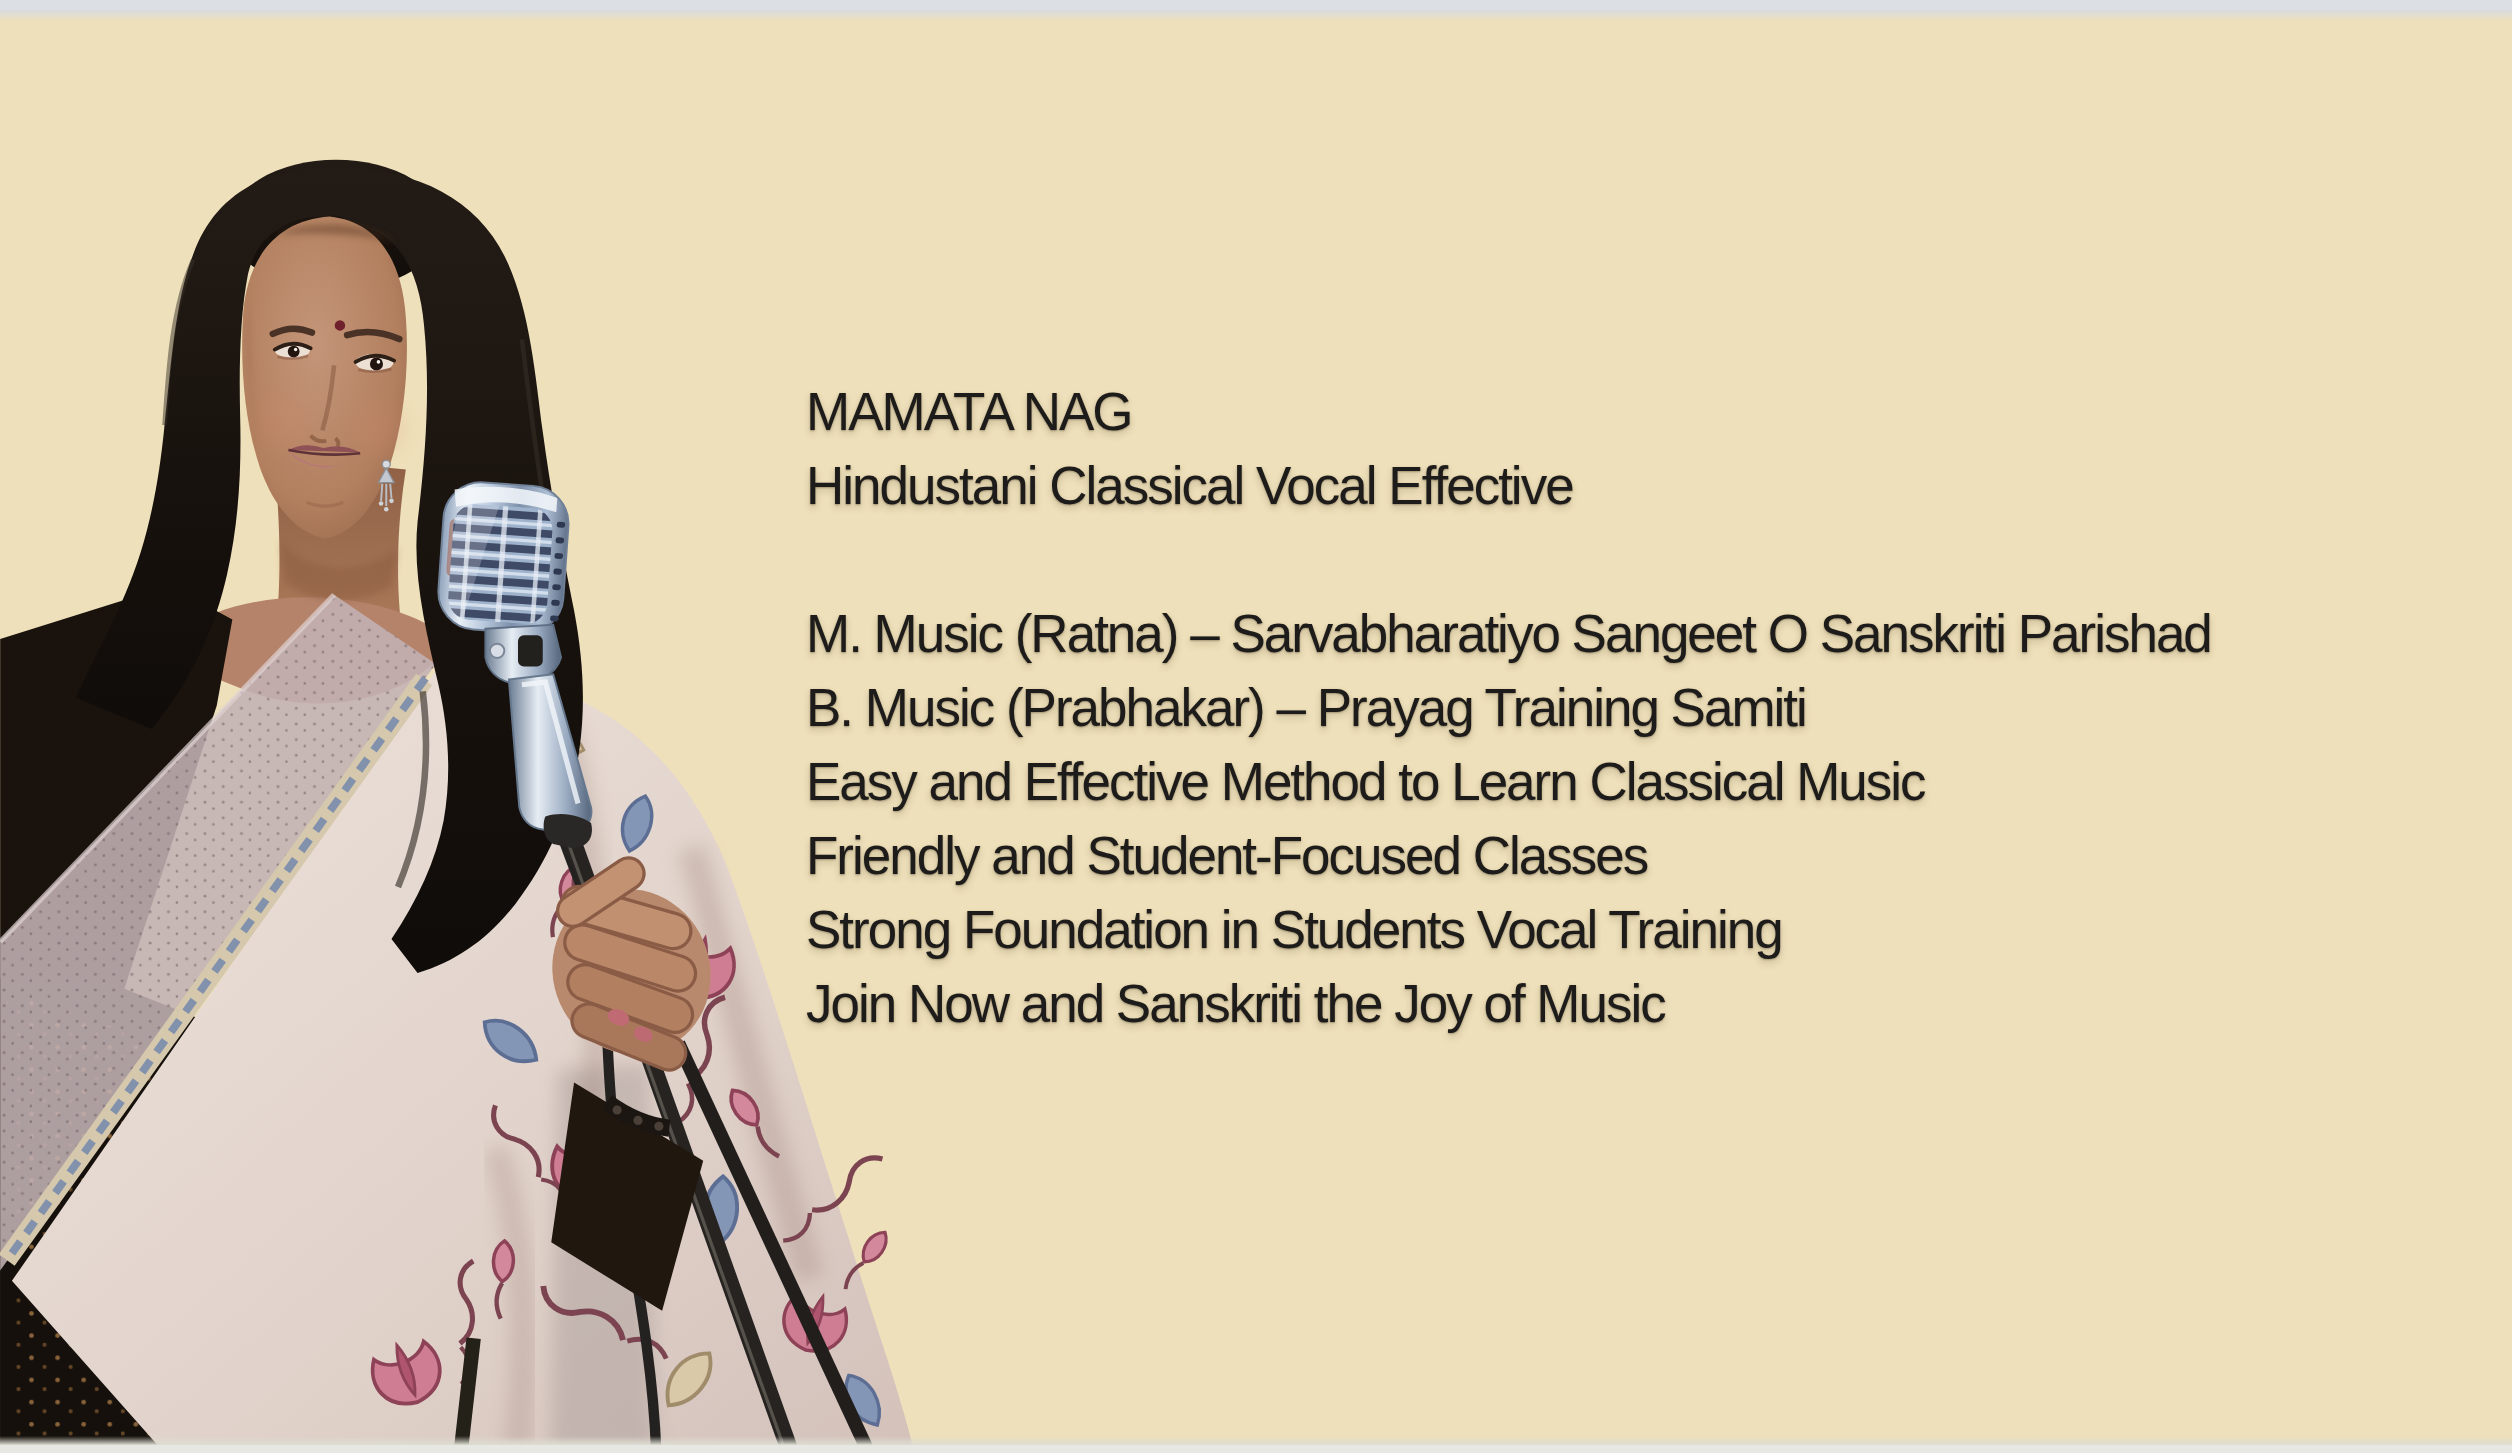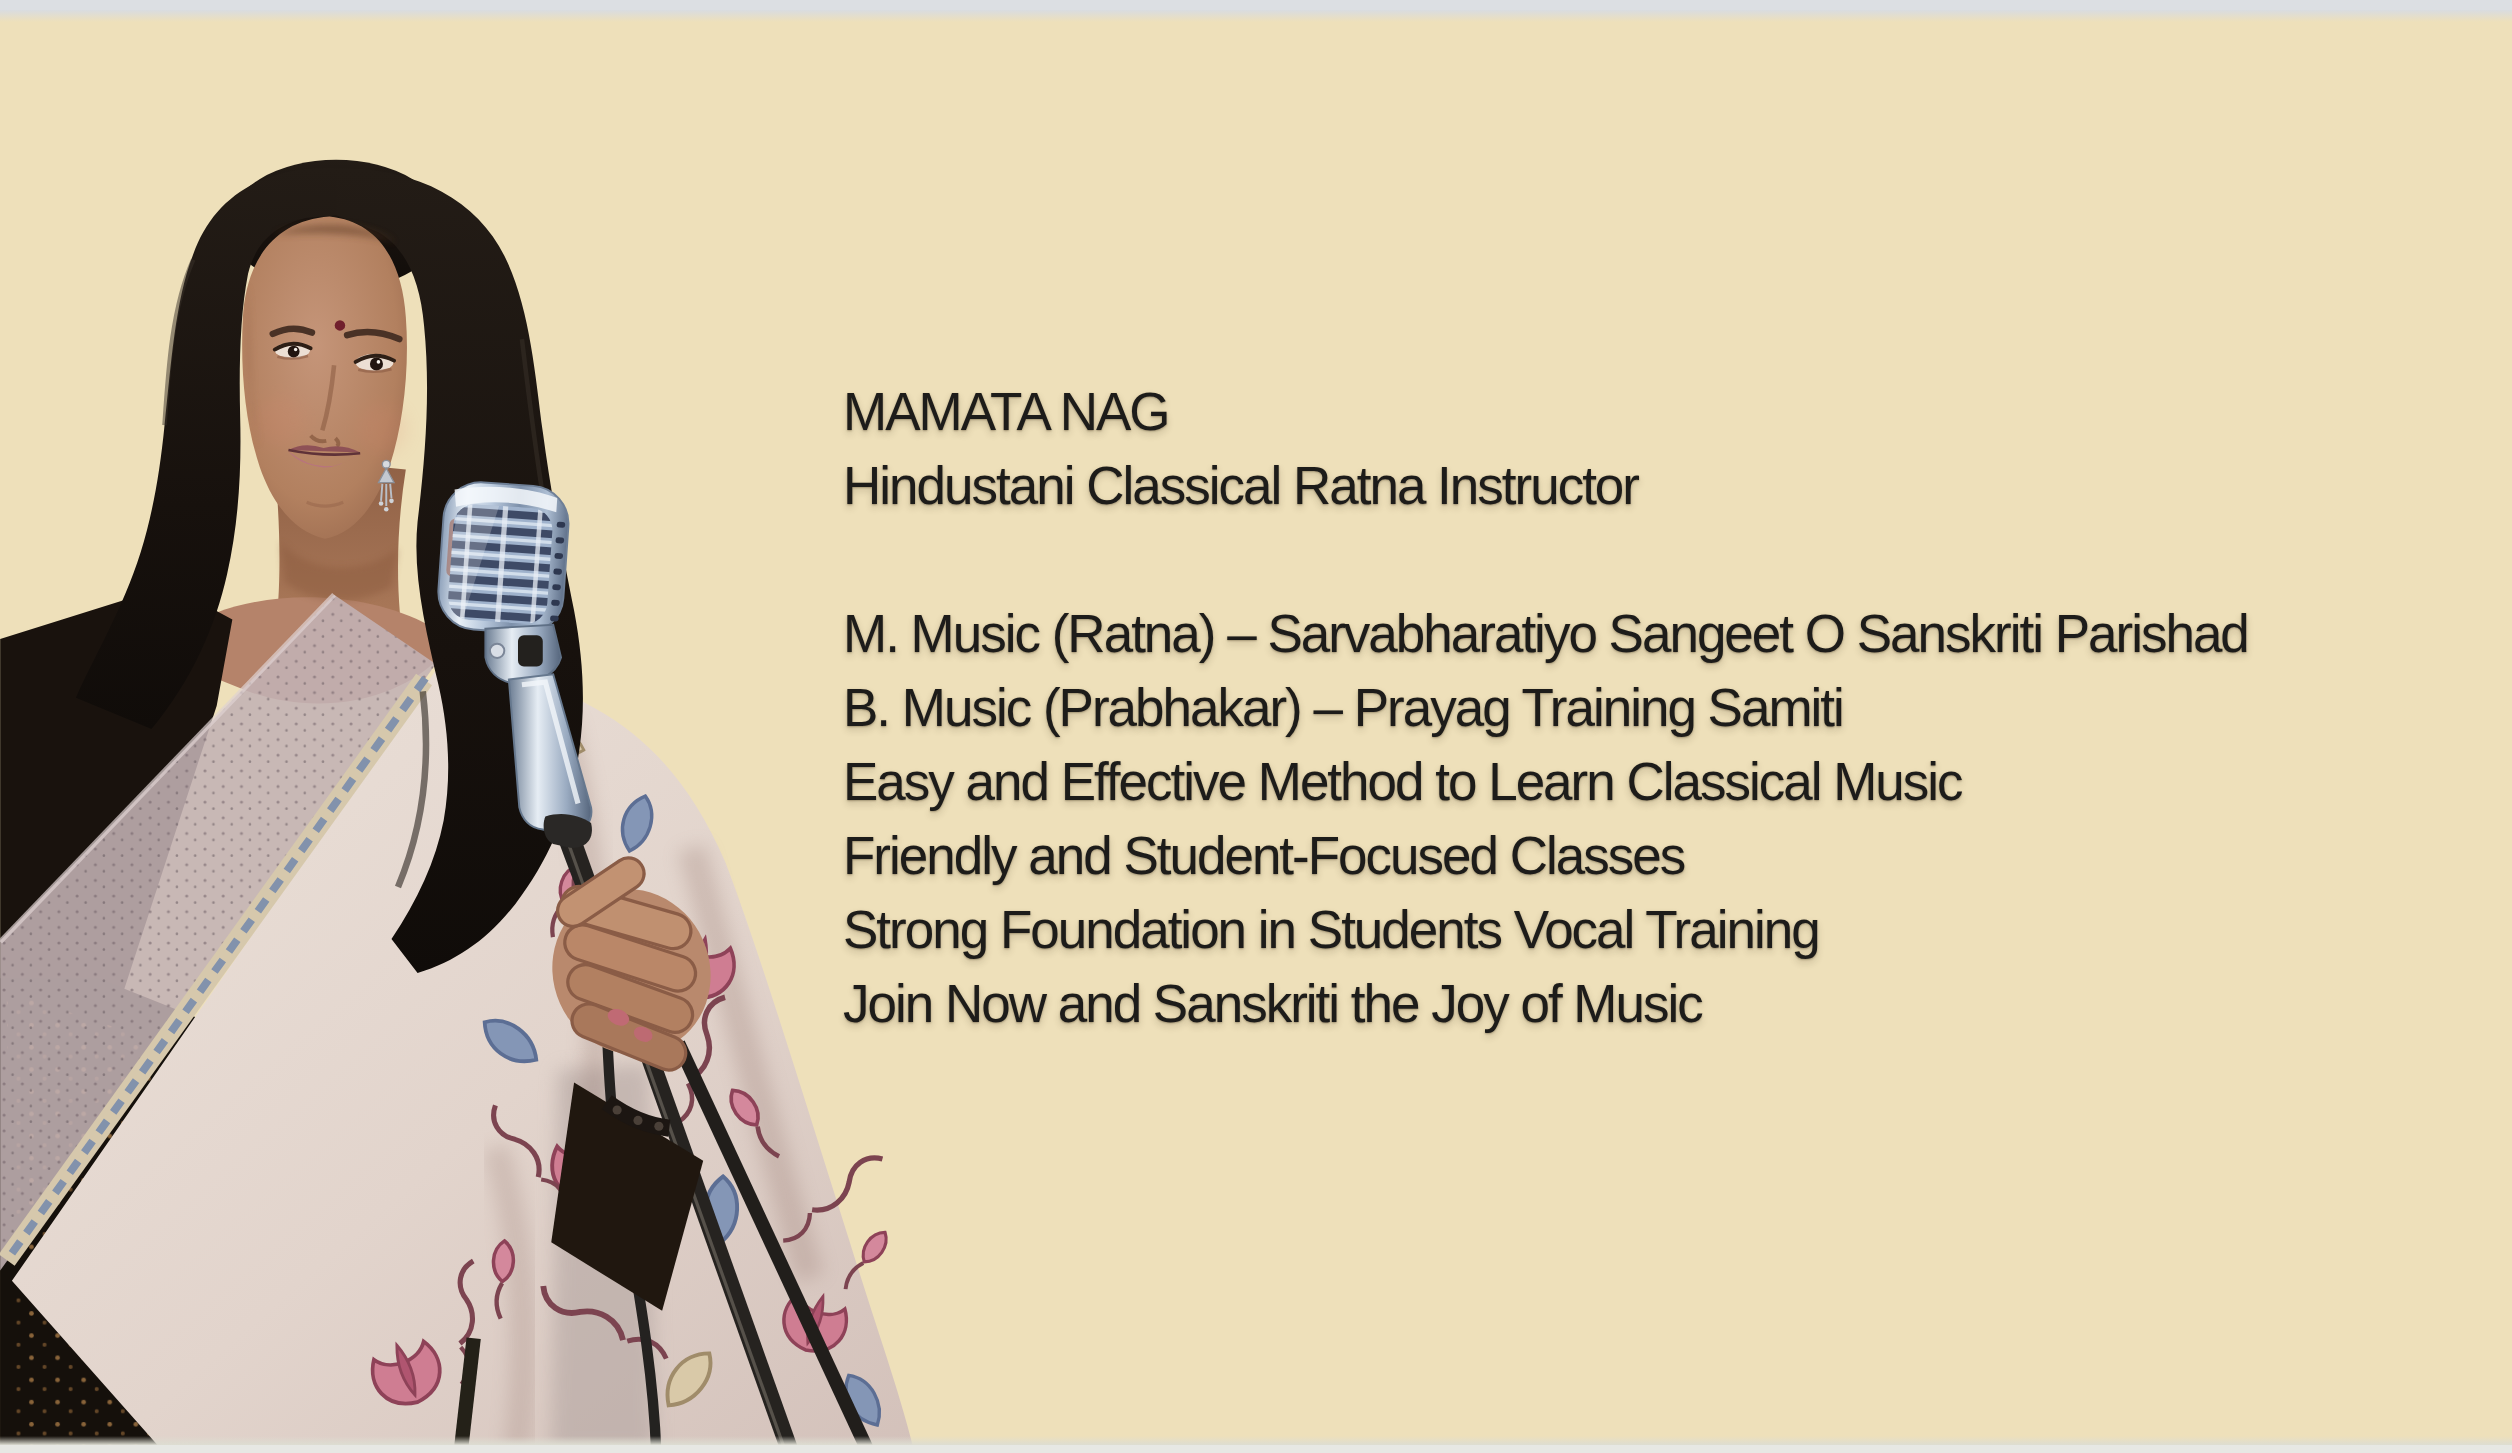--- a/index.html
+++ b/index.html
@@ -26,21 +26,21 @@
     position:absolute;left:0;bottom:7.8px;width:100%;height:9px;
     background:linear-gradient(rgba(238,224,186,0), #ddddd2);
   }
   .photo{
     position:absolute;left:0;top:0;margin:0;
     width:946px;height:1453px;
   }
   .photo svg{display:block;width:100%;height:100%;}
   .info{
     position:absolute;
-    left:843px;top:375px;
+    left:806px;top:375px;
     width:1644px;
     color:#1d1c1a;
     font-size:53px;
     line-height:74px;
     letter-spacing:-2px;
     font-weight:400;
     text-shadow:0 1.3px 2px rgba(70,55,30,0.40), 0 3.9px 7.8px rgba(70,55,30,0.22);
   }
   .info h1,.info h2,.info p{
     margin:0;padding:0;font-size:inherit;font-weight:inherit;line-height:inherit;
@@ -309,21 +309,21 @@
           <circle cx="946" cy="1702" r="7" fill="#4a4038"></circle>
           <circle cx="978" cy="1718" r="7" fill="#4a4038"></circle>
           <circle cx="1010" cy="1727" r="7" fill="#4a4038"></circle>
         </g>
       </g>
     </svg>
   </figure>
 
   <section class="info">
     <h1>MAMATA NAG</h1>
-    <h2>Hindustani Classical Ratna Instructor</h2>
+    <h2>Hindustani Classical Vocal Effective</h2>
     <div class="gap"></div>
     <p>M. Music (Ratna) – Sarvabharatiyo Sangeet O Sanskriti Parishad</p>
     <p>B. Music (Prabhakar) – Prayag Training Samiti</p>
     <p>Easy and Effective Method to Learn Classical Music</p>
     <p>Friendly and Student-Focused Classes</p>
     <p>Strong Foundation in Students Vocal Training</p>
     <p>Join Now and Sanskriti the Joy of Music</p>
   </section>
 
   <div class="strip-bottom-fade"></div>

